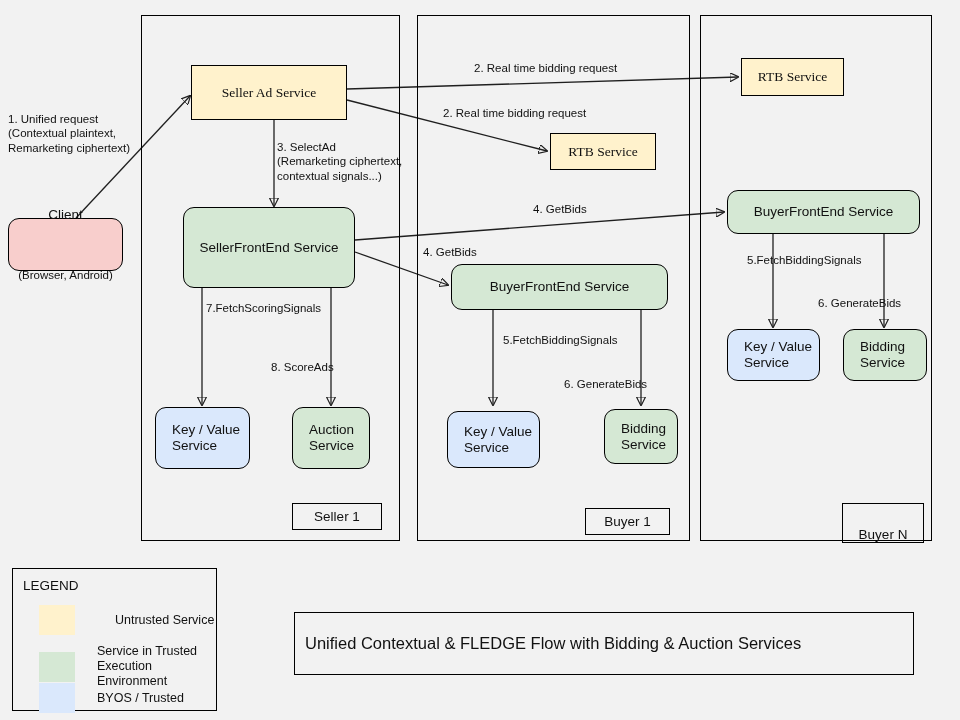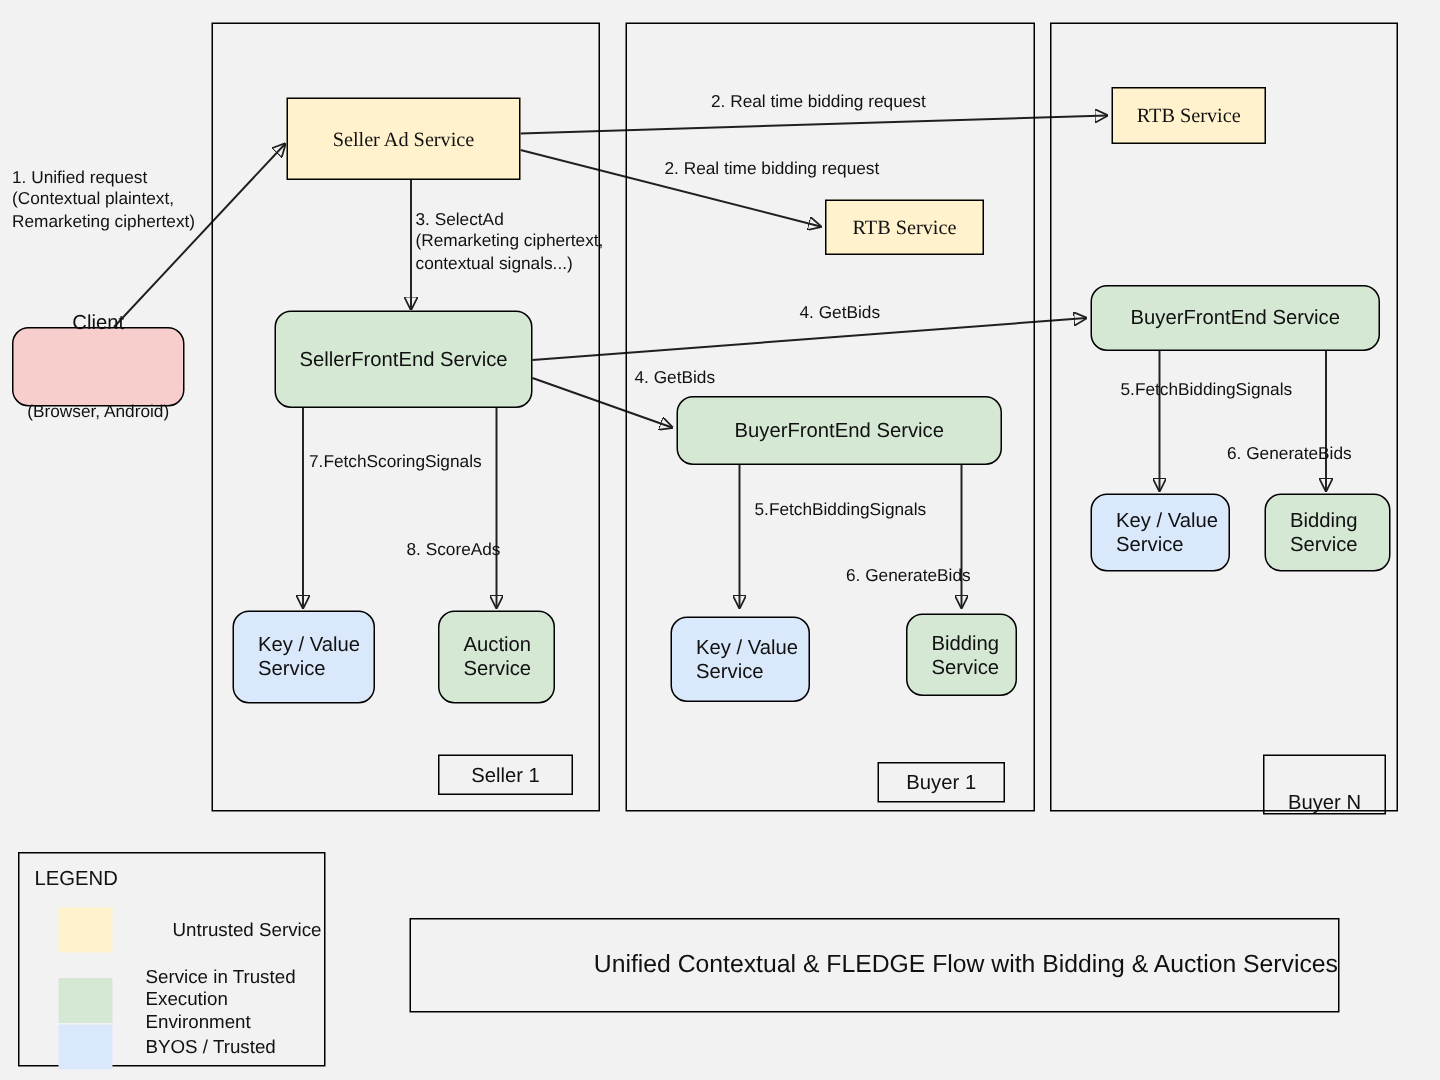--- a/index.html
+++ b/index.html
@@ -113,32 +113,31 @@
   }
   .legend-text {
     margin-left: 22px;
     font-size: 12.5px;
     line-height: 1.2;
     white-space: pre-line;
   }
 
   #title-box {
     position: absolute;
-    left: 273px;
+    left: 294px;
     top: 612px;
     width: 620px;
     height: 63px;
     border: 1.8px solid #000000;
     box-sizing: border-box;
     display: flex;
     align-items: center;
     padding-left: 10px;
     font-size: 16.5px;
     color: #111111;
-    justify-content: flex-end;
   }
 </style>
 </head>
 <body>
 
 <div id="canvas">
 
   <svg class="edges" xmlns="http://www.w3.org/2000/svg">
     <defs>
       <marker id="arrow" viewBox="0 0 10 10" refX="9" refY="5" markerWidth="7" markerHeight="7" orient="auto-start-reverse">
@@ -187,21 +186,21 @@
 
   <div class="node rounded fill-pink" style="left:8px; top:218px; width:115px; height:53px;gap:46px;">
     <span class="ln">Client</span>
     <span class="ln sub">(Browser, Android)</span>
   </div>
 
   <div class="node sharp fill-yellow" style="left:191px; top:65px; width:156px; height:55px;">
     <span class="ln">Seller Ad Service</span>
   </div>
 
-  <div class="node rounded fill-green" style="left:183px; top:207px; width:172px; height:65px;">
+  <div class="node rounded fill-green" style="left:183px; top:207px; width:172px; height:81px;">
     <span class="ln">SellerFrontEnd Service</span>
   </div>
 
   <div class="node rounded fill-blue left-align" style="left:155px; top:407px; width:95px; height:62px;">
     <span class="ln">Key / Value</span>
     <span class="ln">Service</span>
   </div>
 
   <div class="node rounded fill-green left-align" style="left:292px; top:407px; width:78px; height:62px;">
     <span class="ln">Auction</span>

